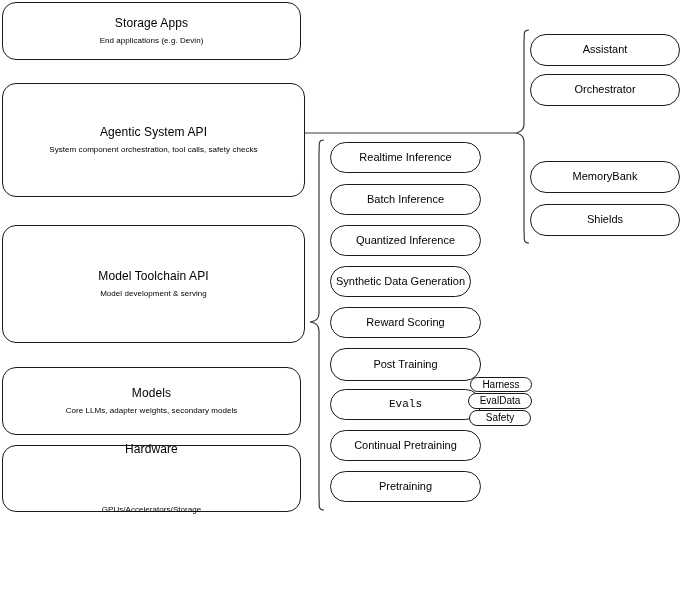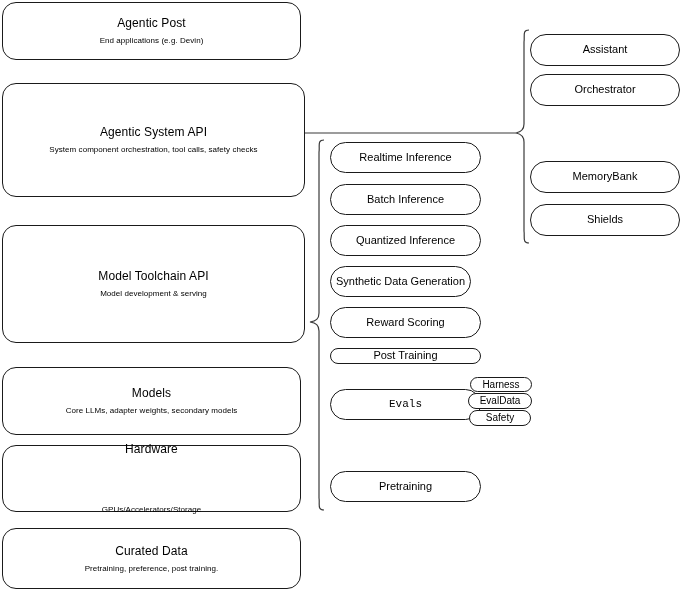--- a/index.html
+++ b/index.html
@@ -104,21 +104,21 @@
     <path d="M 324 140
              C 317 140, 320 146, 319 152
              L 319 313
              C 319 319, 316 321, 310 322
              C 316 323, 319 325, 319 331
              L 319 498
              C 320 504, 317 510, 324 510"></path>
   </svg>
 
   <div class="node layer" style="left:2px; top:2px; width:299px; height:58px;">
-    <div class="title">Agentic Post</div>
+    <div class="title">Storage Apps</div>
     <div class="subtitle">End applications (e.g. Devin)</div>
   </div>
 
   <div class="node layer" style="left:2px; top:83px; width:303px; height:114px;">
     <div class="title">Agentic System API</div>
     <div class="subtitle">System component orchestration, tool calls, safety checks</div>
   </div>
 
   <div class="node layer" style="left:2px; top:225px; width:303px; height:118px;">
     <div class="title">Model Toolchain API</div>
@@ -128,45 +128,44 @@
   <div class="node layer" style="left:2px; top:367px; width:299px; height:68px;">
     <div class="title">Models</div>
     <div class="subtitle">Core LLMs, adapter weights, secondary models</div>
   </div>
 
   <div class="node layer" style="left:2px; top:445px; width:299px; height:67px;gap:43px;">
     <div class="title">Hardware</div>
     <div class="subtitle">GPUs/Accelerators/Storage</div>
   </div>
 
-  <div class="node layer" style="left:2px; top:528px; width:299px; height:61px;">
-    <div class="title">Curated Data</div>
-    <div class="subtitle">Pretraining, preference, post training.</div>
-  </div>
 
   <div class="node chip" style="left:330px; top:142px; width:151px; height:31px;">
     <span class="label">Realtime Inference</span>
   </div>
   <div class="node chip" style="left:330px; top:184px; width:151px; height:31px;">
     <span class="label">Batch Inference</span>
   </div>
   <div class="node chip" style="left:330px; top:225px; width:151px; height:31px;">
     <span class="label">Quantized Inference</span>
   </div>
   <div class="node chip" style="left:330px; top:266px; width:141px; height:31px;">
     <span class="label">Synthetic Data Generation</span>
   </div>
   <div class="node chip" style="left:330px; top:307px; width:151px; height:31px;">
     <span class="label">Reward Scoring</span>
   </div>
-  <div class="node chip" style="left:330px; top:348px; width:151px; height:16px;">
+  <div class="node chip" style="left:330px; top:348px; width:151px; height:33px;">
     <span class="label">Post Training</span>
   </div>
   <div class="node chip" style="left:330px; top:389px; width:151px; height:31px;font-family:Liberation Mono, monospace;">
     <span class="label">Evals</span>
+  </div>
+  <div class="node chip" style="left:330px; top:430px; width:151px; height:31px;">
+    <span class="label">Continual Pretraining</span>
   </div>
   <div class="node chip" style="left:330px; top:471px; width:151px; height:31px;">
     <span class="label">Pretraining</span>
   </div>
 
   <div class="pill" style="left:470px; top:377px; width:62px; height:15px;">
     <span>Harness</span>
   </div>
   <div class="pill" style="left:468px; top:393px; width:64px; height:16px;">
     <span>EvalData</span>

